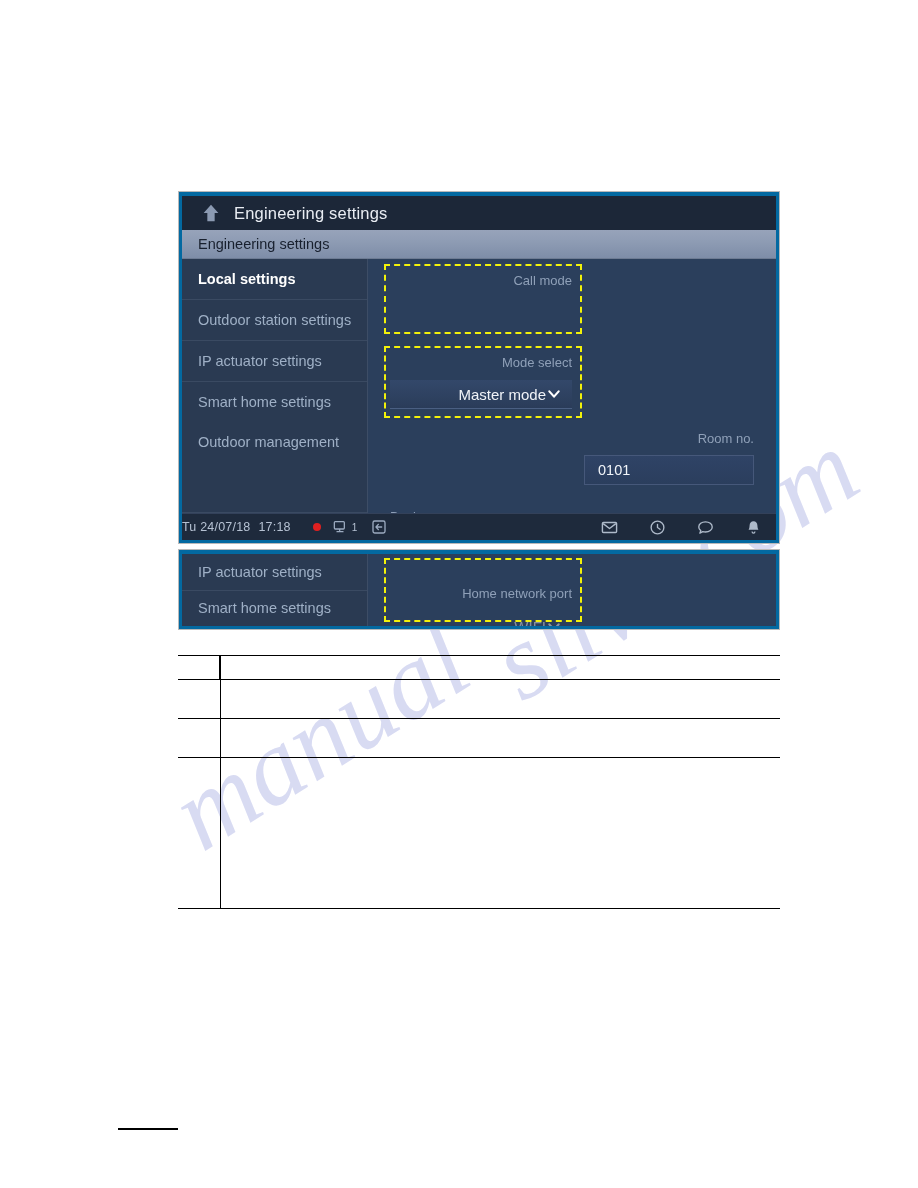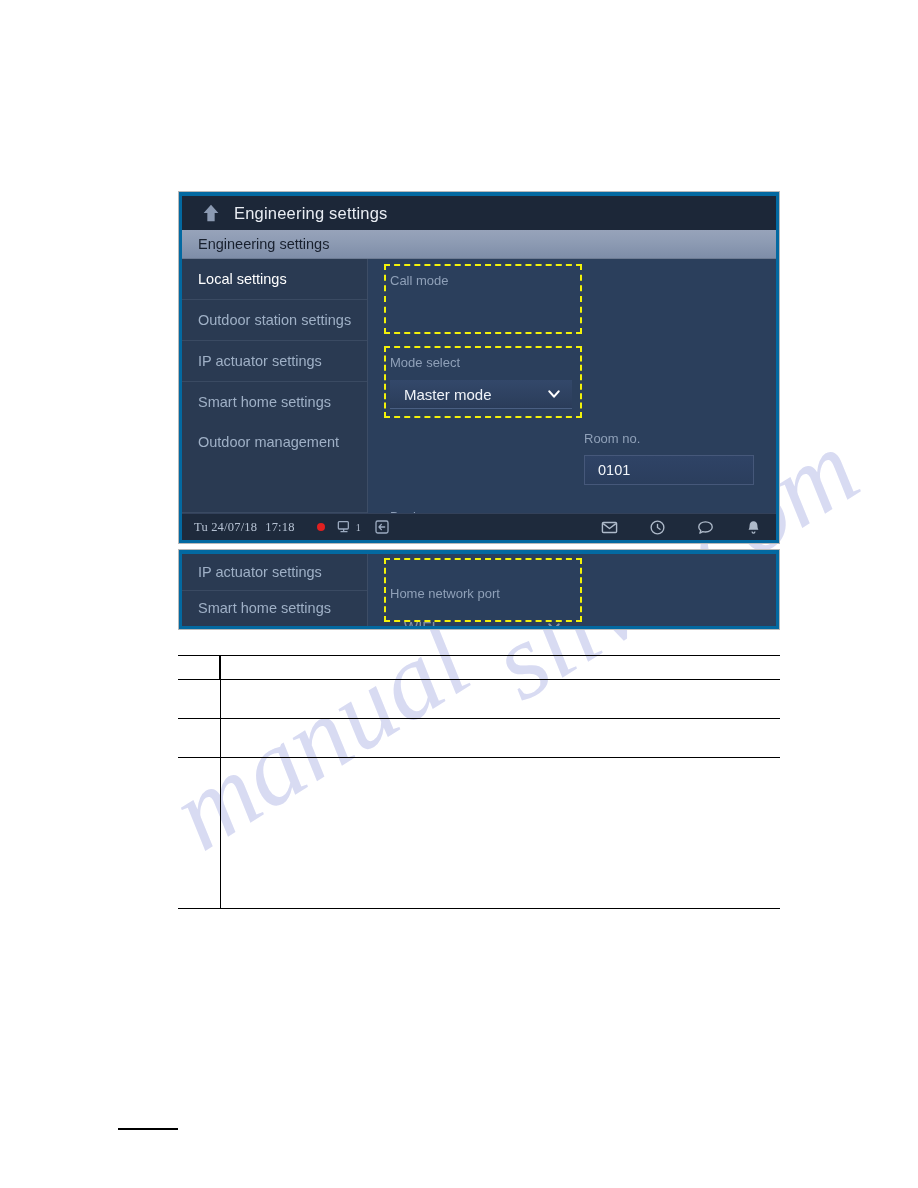--- a/index.html
+++ b/index.html
@@ -71,21 +71,21 @@
   .sidebar{
     width:185px;background:#2a3a52;flex:none;
     border-right:1px solid #3d4d66;
     display:flex;flex-direction:column;
   }
   .side-item{
     height:40px;display:flex;align-items:center;
     padding-left:16px;font-size:14.5px;color:#9fb0c6;
     box-sizing:border-box;
   }
-  .side-item.active{color:#ffffff;}
+  .side-item.active{color:#ffffff;font-weight:bold;}
   .side-sep{height:1px;background:#3a4a62;margin:0;}
   .side-filler{flex:1;}
 
   .content{
     flex:1;position:relative;background:#2b3f5c;overflow:hidden;
   }
 
   .field-label{
     color:#8fa0b8;font-size:13px;
   }
@@ -111,29 +111,28 @@
   
   .anno{
     position:absolute;
     border:2px dashed #f2f20a;
     box-sizing:border-box;
     z-index:4;
     pointer-events:none;
   }
 
   
-  .fld{position:absolute;}
+  .fld{position:absolute;text-align:right;}
 
   
   .statusbar{
     height:26px;background:#1e2a3c;
     display:flex;align-items:center;
-    padding:0 14px 0 12px;
+    padding:0 14px 0 0;
     border-top:1px solid #33415a;
-    font-family:Liberation Serif, serif;
   }
   .sb-left{display:flex;align-items:center;gap:8px;flex:1;}
   .sb-date{color:#b6c2d3;font-size:12.5px;letter-spacing:.2px;}
   .sb-dot{width:8px;height:8px;border-radius:50%;background:#e02020;display:block;}
   .sb-icon{width:16px;height:16px;display:block;}
   .sb-right{display:flex;align-items:center;gap:31px;}
   .sb-ricon{width:17px;height:17px;display:block;}
 
   
   .device-panel2{margin-top:5px;}

